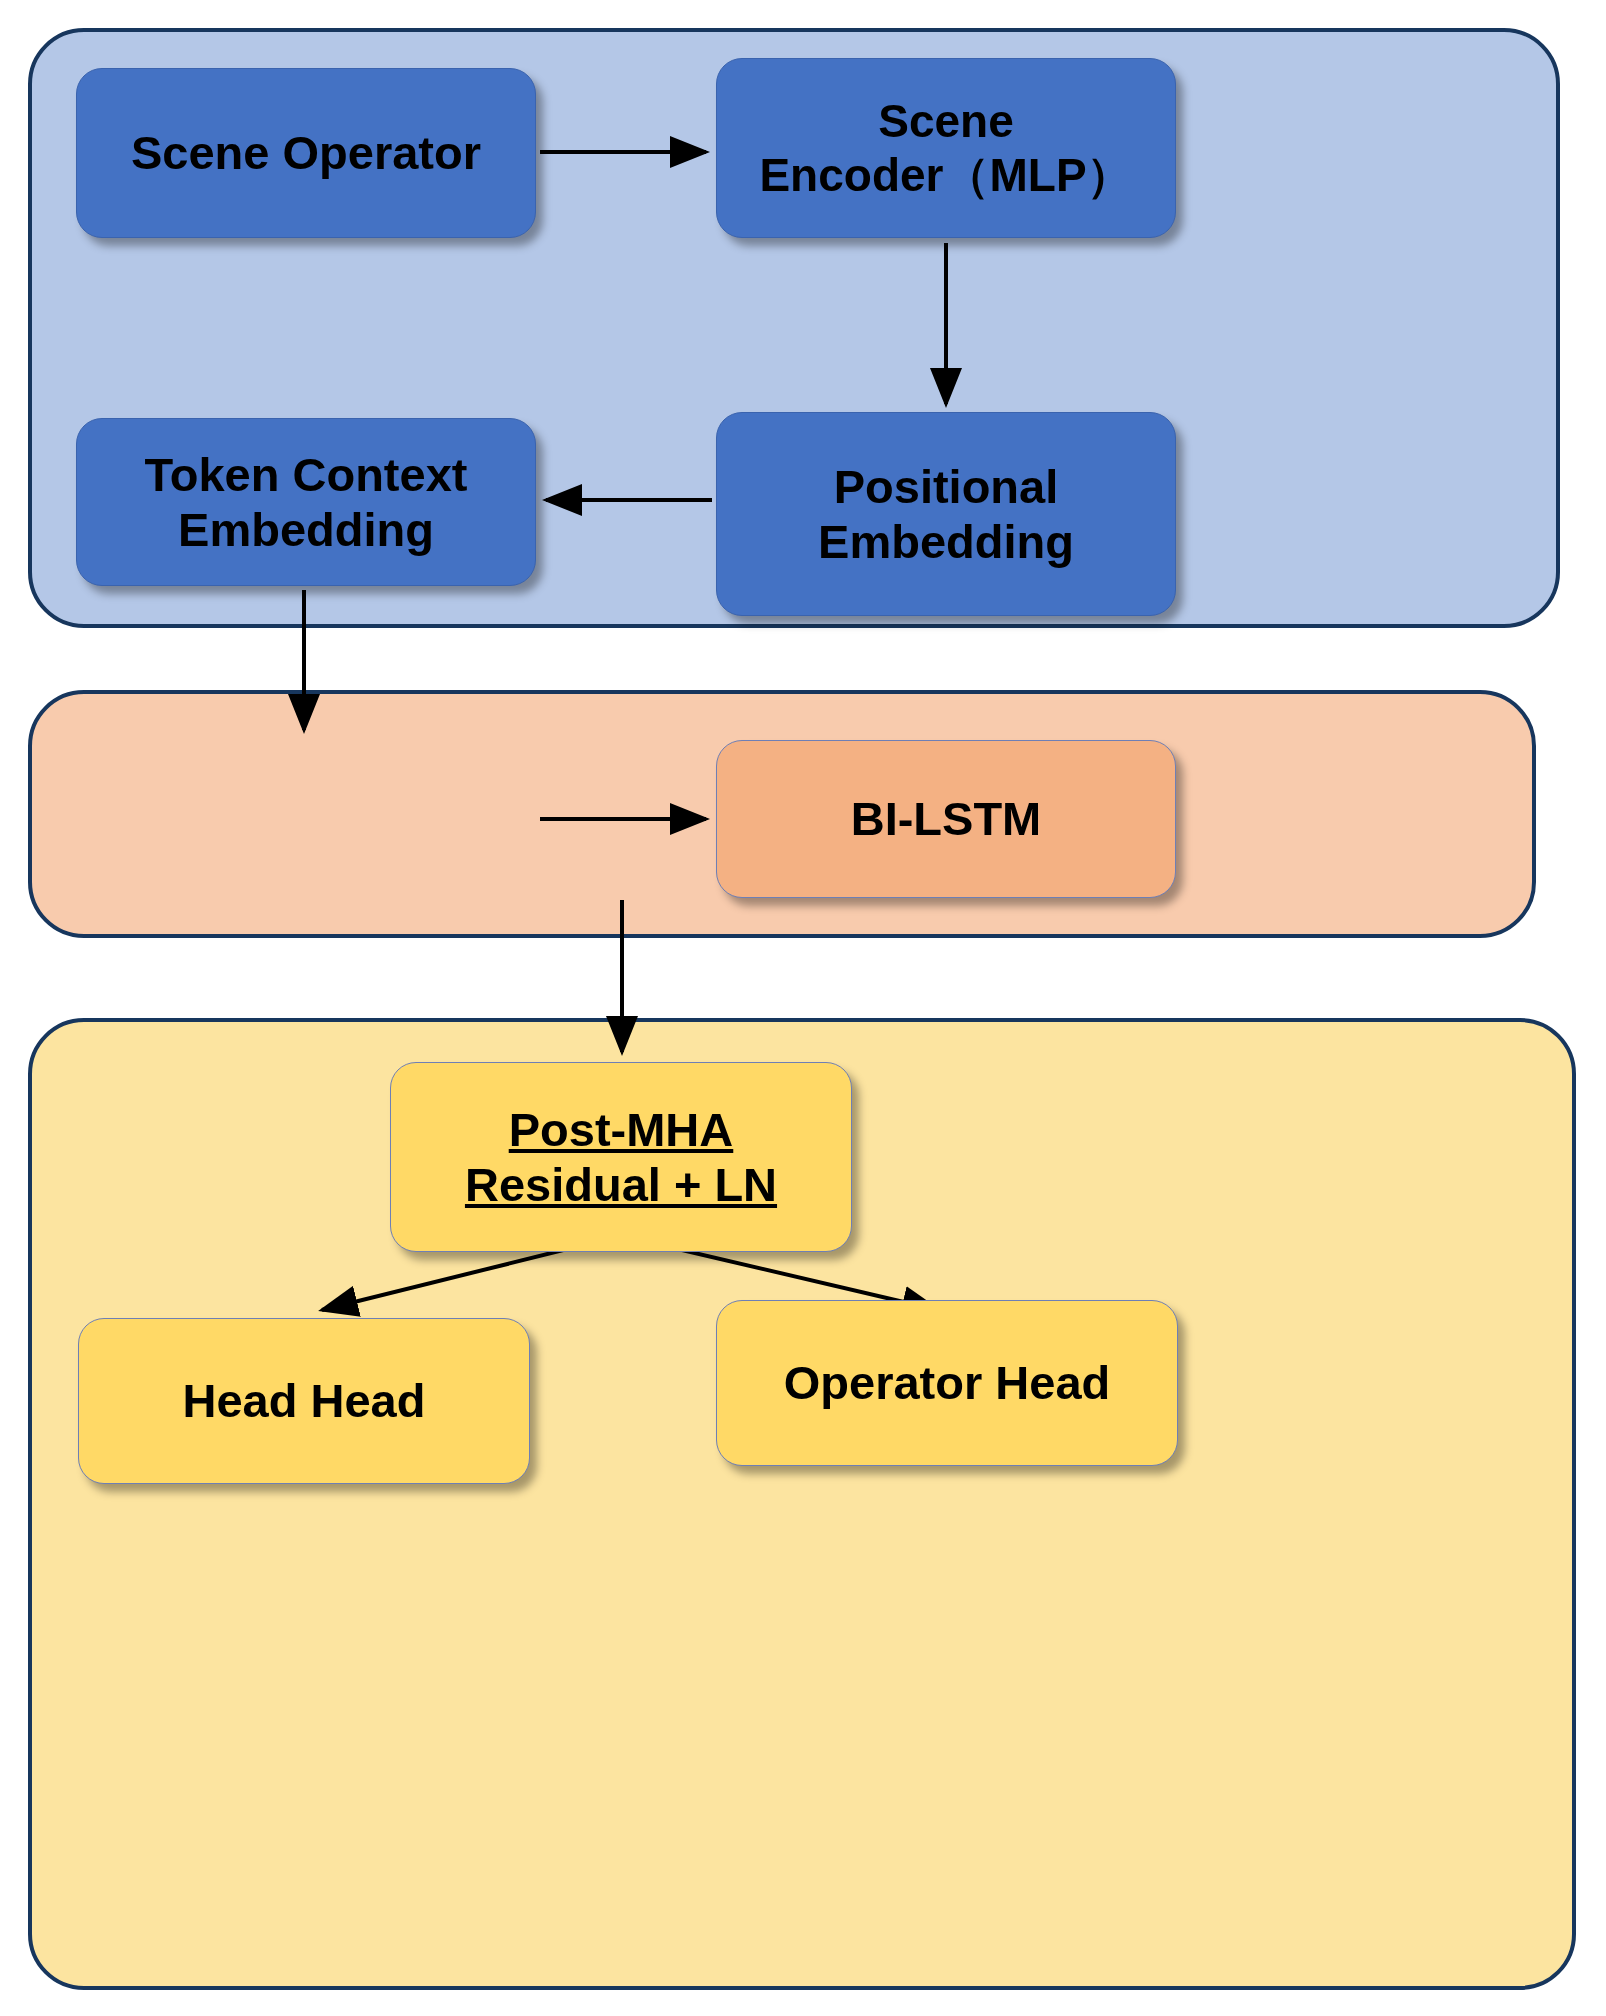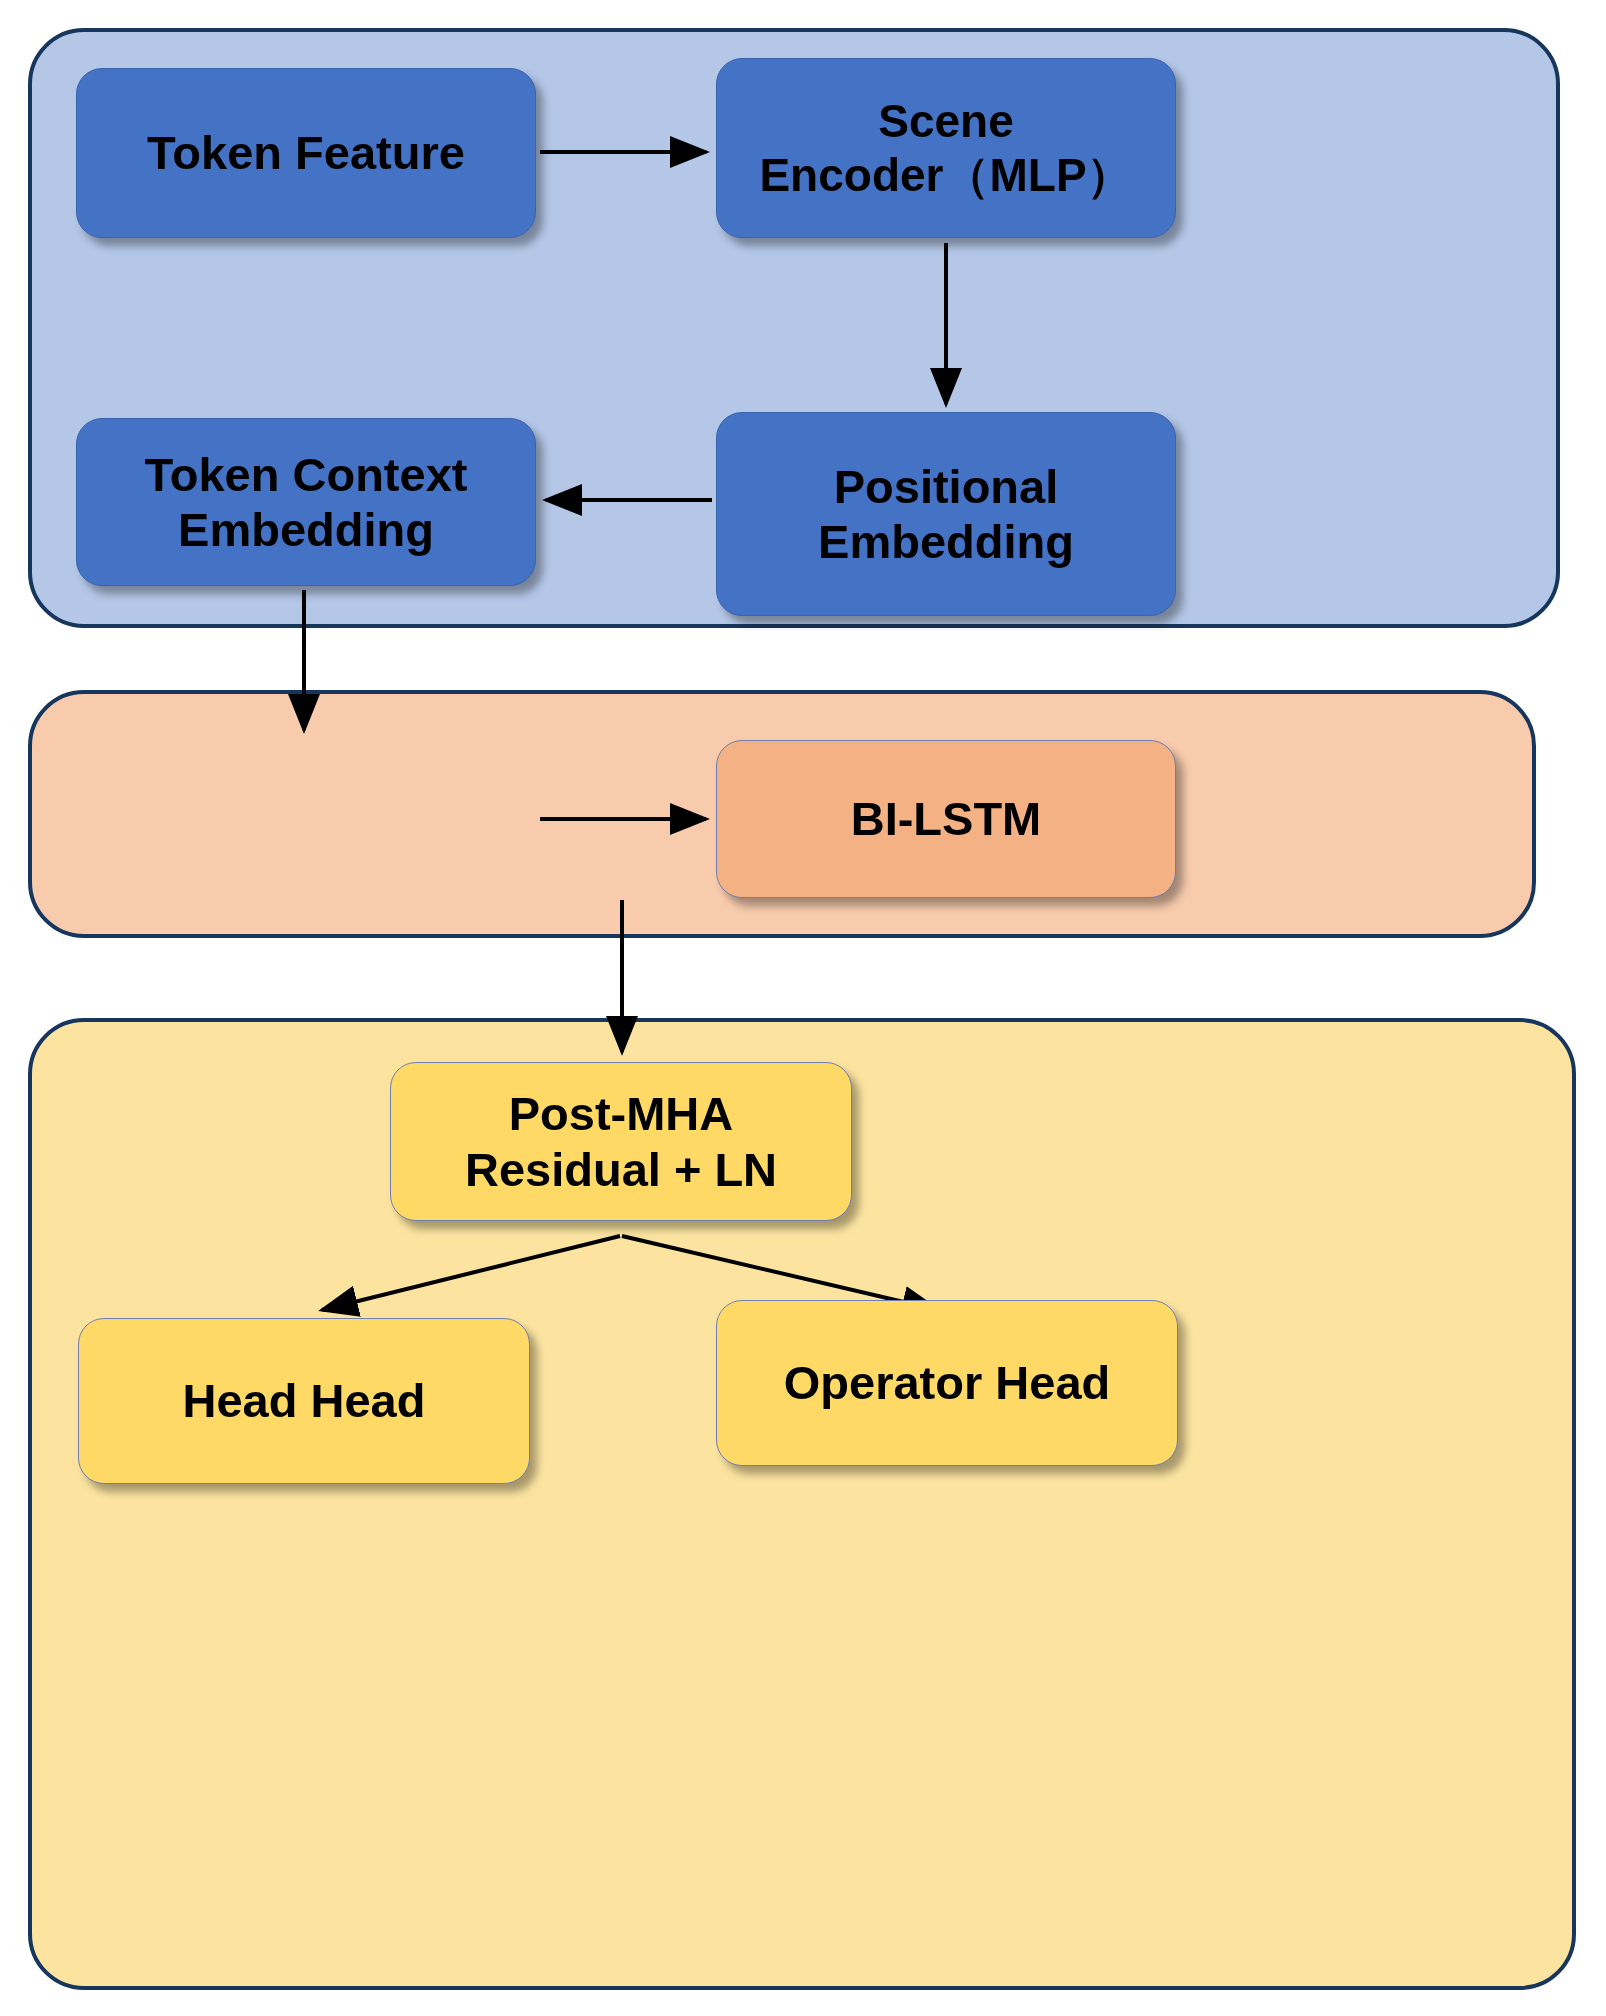--- a/index.html
+++ b/index.html
@@ -72,21 +72,21 @@
   #node-scene-feature      { left:76px;  top:68px;  width:460px; height:170px; }
   #node-scene-encoder      { left:716px; top:58px;  width:460px; height:180px; font-size:46px;}
   #node-token-ctx          { left:76px;  top:418px; width:460px; height:168px; }
   #node-positional         { left:716px; top:412px; width:460px; height:204px; }
 
   
   #node-pre-mha            { left:74px;  top:740px; width:460px; height:158px; }
   #node-bilstm             { left:716px; top:740px; width:460px; height:158px; }
 
   
-  #node-post-mha           { left:390px; top:1062px; width:462px; height:159px; }
+  #node-post-mha           { left:390px; top:1062px; width:462px; height:190px;text-decoration:underline; }
   #node-part-head          { left:78px;  top:1318px; width:452px; height:166px; }
   #node-operator-head      { left:716px; top:1300px; width:462px; height:166px; }
 
   
   #edges{
     position:absolute;
     left:0; top:0;
     width:1606px; height:2016px;
     pointer-events:none;
   }
@@ -119,21 +119,21 @@
 
     <line x1="540" y1="819" x2="706" y2="819" stroke="#000000" stroke-width="4" marker-end="url(#arrowhead)"></line>
 
     <line x1="622" y1="900" x2="622" y2="1052" stroke="#000000" stroke-width="4" marker-end="url(#arrowhead)"></line>
 
     <line x1="620" y1="1236" x2="322" y2="1310" stroke="#000000" stroke-width="4" marker-end="url(#arrowhead)"></line>
 
     <line x1="622" y1="1236" x2="938" y2="1310" stroke="#000000" stroke-width="4" marker-end="url(#arrowhead)"></line>
   </svg>
 
-  <div class="node blue" id="node-scene-feature">Token Feature</div>
+  <div class="node blue" id="node-scene-feature">Scene Operator</div>
 
   <div class="node blue" id="node-scene-encoder">Scene
 Encoder（MLP）</div>
 
   <div class="node blue" id="node-token-ctx">Token Context
 Embedding</div>
 
   <div class="node blue" id="node-positional">Positional
 Embedding</div>
 

